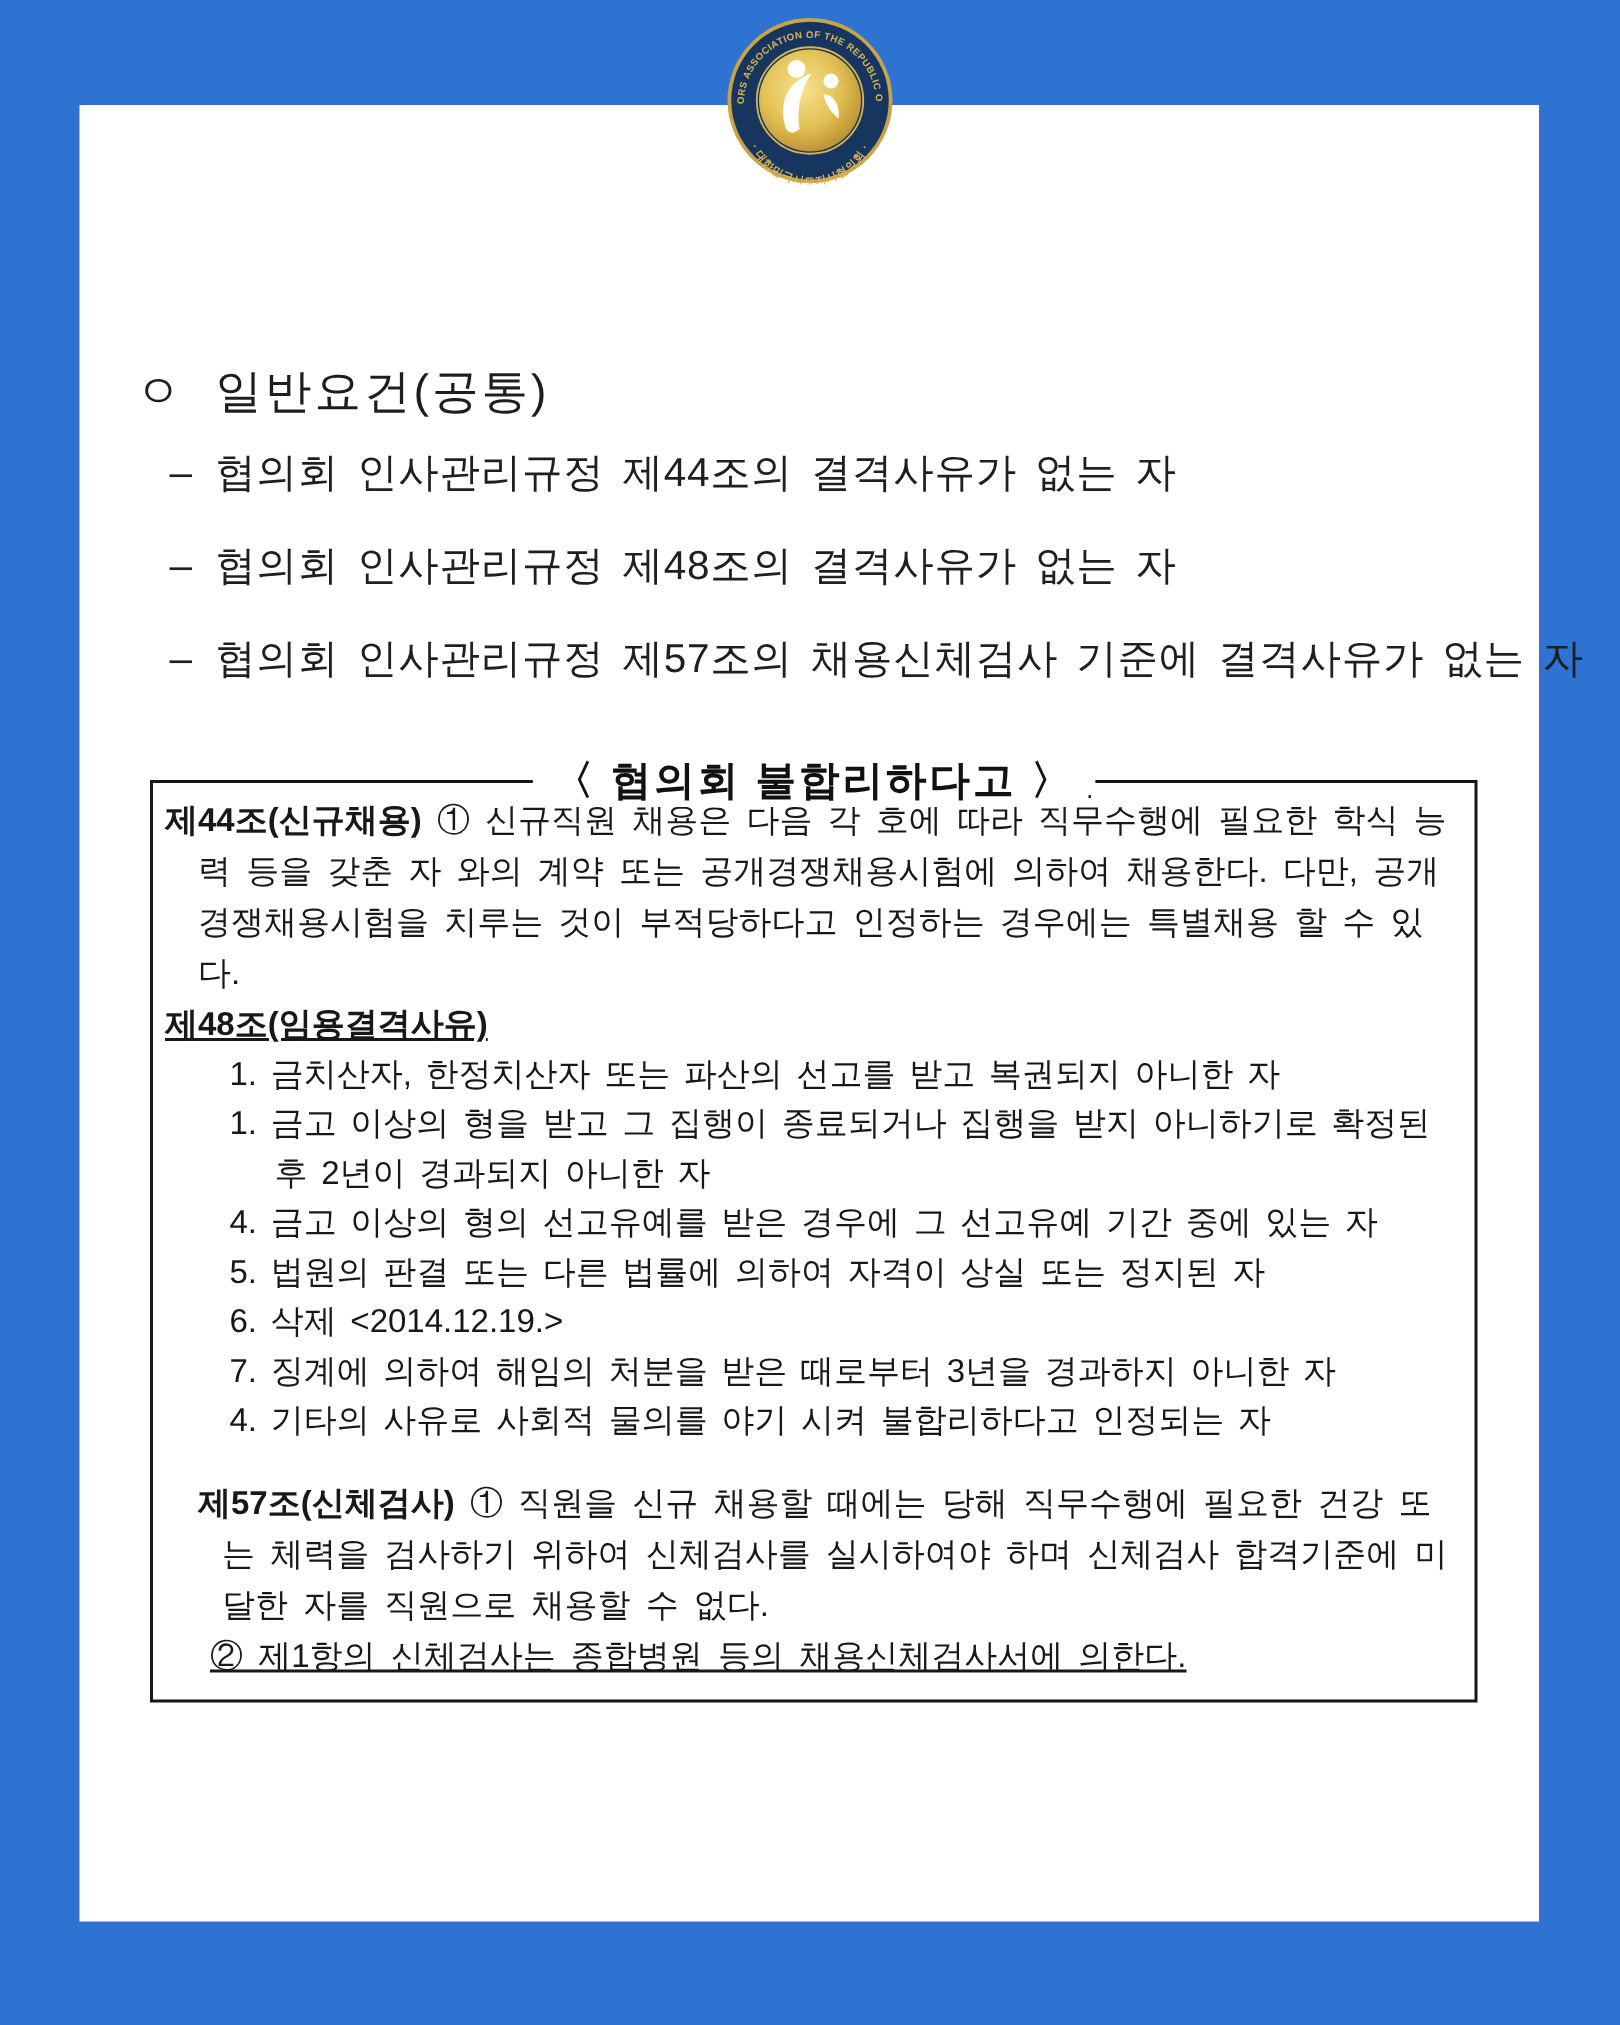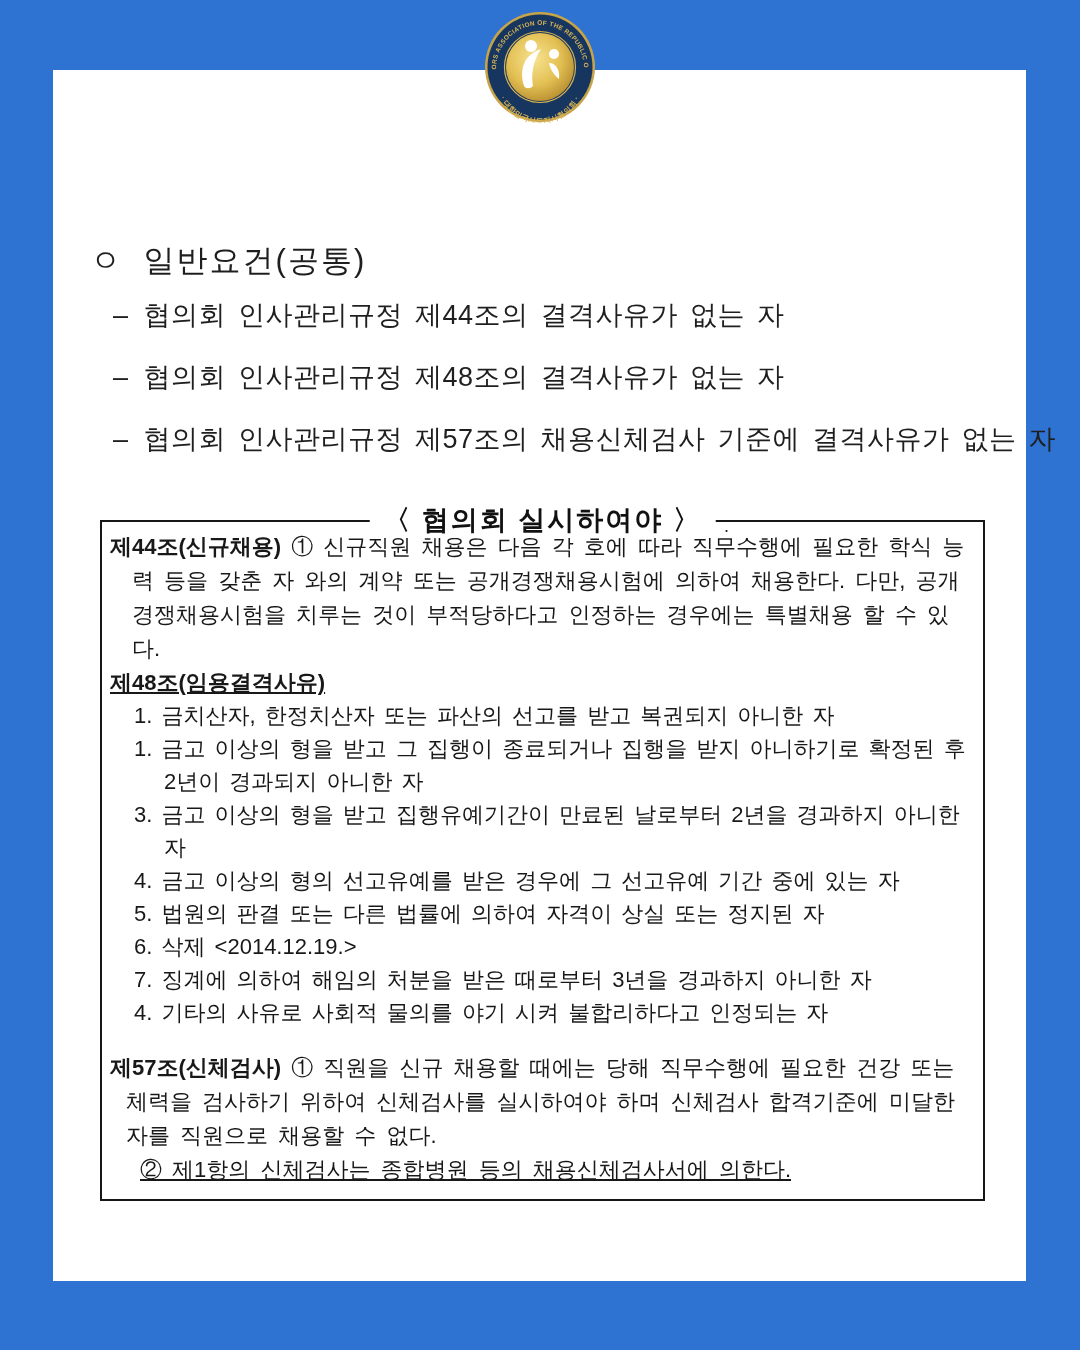--- a/index.html
+++ b/index.html
@@ -42,24 +42,24 @@
     color:#111;
   }
   .stray-mark{
     position:absolute;top:-6px;left:622px;font-size:18px;color:#222;
   }
   .sec44{
     padding-left:22px;text-indent:-22px;line-height:34px;word-spacing:4px;
   }
   .inline-heading{font-weight:700;}
   .sec48-heading{font-weight:700;line-height:33px;word-spacing:3px;text-decoration:underline;}
-  .items{margin-left:24px;}
+  .items{margin-left:43px;}
   .item{padding-left:30px;text-indent:-30px;line-height:33px;word-spacing:3px;}
   .sec57{
-    margin-top:22px;margin-left:0;
+    margin-top:22px;margin-left:22px;
     padding-left:16px;text-indent:-16px;line-height:34px;word-spacing:4px;
   }
   .sec57-p2{margin-left:30px;line-height:34px;word-spacing:4px;text-decoration:underline;}
 </style>
 </head>
 <body>
 
 <div class="page">
 
   <div class="heading">ㅇ 일반요건(공통)</div>
@@ -73,33 +73,32 @@
       <span class="marker">–</span>
       <span>협의회 인사관리규정 제48조의 결격사유가 없는 자</span>
     </div>
     <div class="bullet-line">
       <span class="marker">–</span>
       <span>협의회 인사관리규정 제57조의 채용신체검사 기준에 결격사유가 없는 자</span>
     </div>
   </div>
 
   <div class="reg-box">
-    <div class="reg-legend">〈 협의회 실시하여야 〉</div>
+    <div class="reg-legend">〈 협의회 불합리하다고 〉</div>
     <span class="stray-mark">.</span>
 
     <p class="sec44" style="margin:0;">
       <span class="inline-heading">제44조(신규채용)</span>
       <span>① 신규직원 채용은 다음 각 호에 따라 직무수행에 필요한 학식 능력 등을 갖춘 자 와의 계약 또는 공개경쟁채용시험에 의하여 채용한다. 다만, 공개  경쟁채용시험을 치루는 것이 부적당하다고 인정하는 경우에는 특별채용 할 수 있다.</span>
     </p>
 
     <div class="sec48-heading">제48조(임용결격사유)</div>
     <div class="items">
       <div class="item">1. 금치산자, 한정치산자 또는 파산의 선고를 받고 복권되지 아니한 자</div>
       <div class="item">1. 금고 이상의 형을 받고 그 집행이 종료되거나 집행을 받지 아니하기로 확정된 후 2년이 경과되지 아니한 자</div>
-      <div class="item">3. 금고 이상의 형을 받고 집행유예기간이 만료된 날로부터 2년을 경과하지 아니한 자</div>
       <div class="item">4. 금고 이상의 형의 선고유예를 받은 경우에 그 선고유예 기간 중에 있는 자</div>
       <div class="item">5. 법원의 판결 또는 다른 법률에 의하여 자격이 상실 또는 정지된 자</div>
       <div class="item">6. 삭제 &lt;2014.12.19.&gt;</div>
       <div class="item">7. 징계에 의하여 해임의 처분을 받은 때로부터 3년을 경과하지 아니한 자</div>
       <div class="item">4. 기타의 사유로 사회적 물의를 야기 시켜 불합리하다고 인정되는 자</div>
     </div>
 
     <p class="sec57" style="margin-bottom:0;">
       <span class="inline-heading">제57조(신체검사)</span>
       <span>① 직원을 신규 채용할 때에는 당해 직무수행에 필요한 건강 또는 체력을 검사하기 위하여 신체검사를 실시하여야 하며 신체검사 합격기준에 미달한 자를 직원으로 채용할 수 없다.</span>

